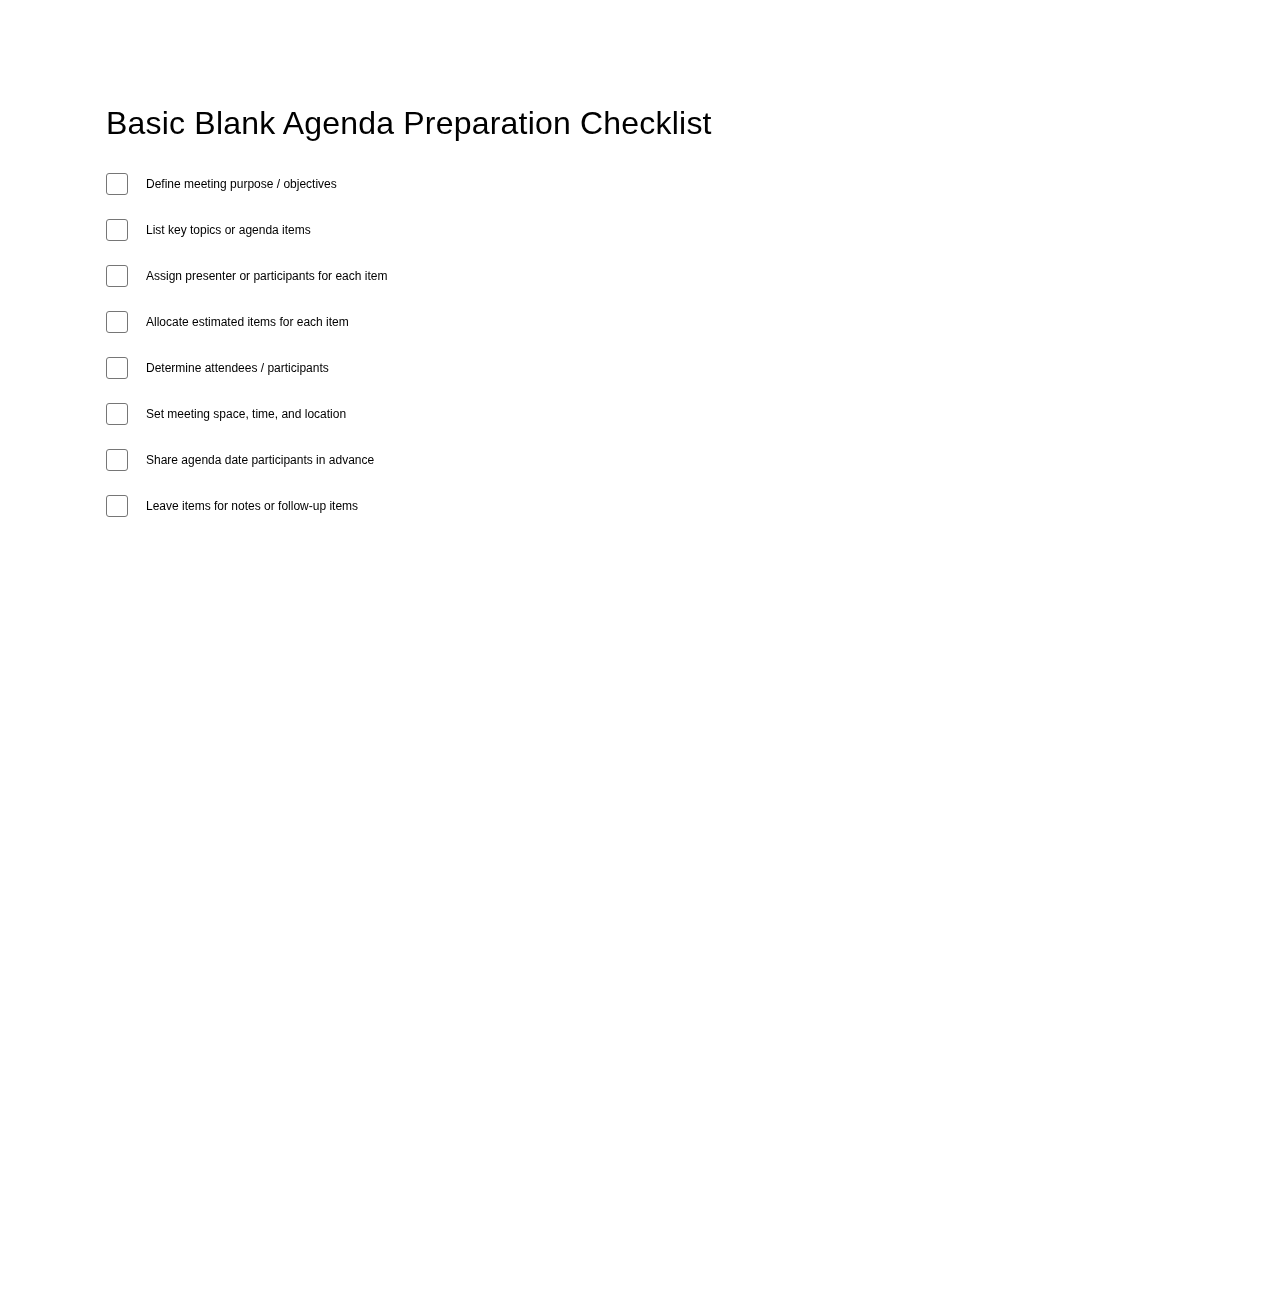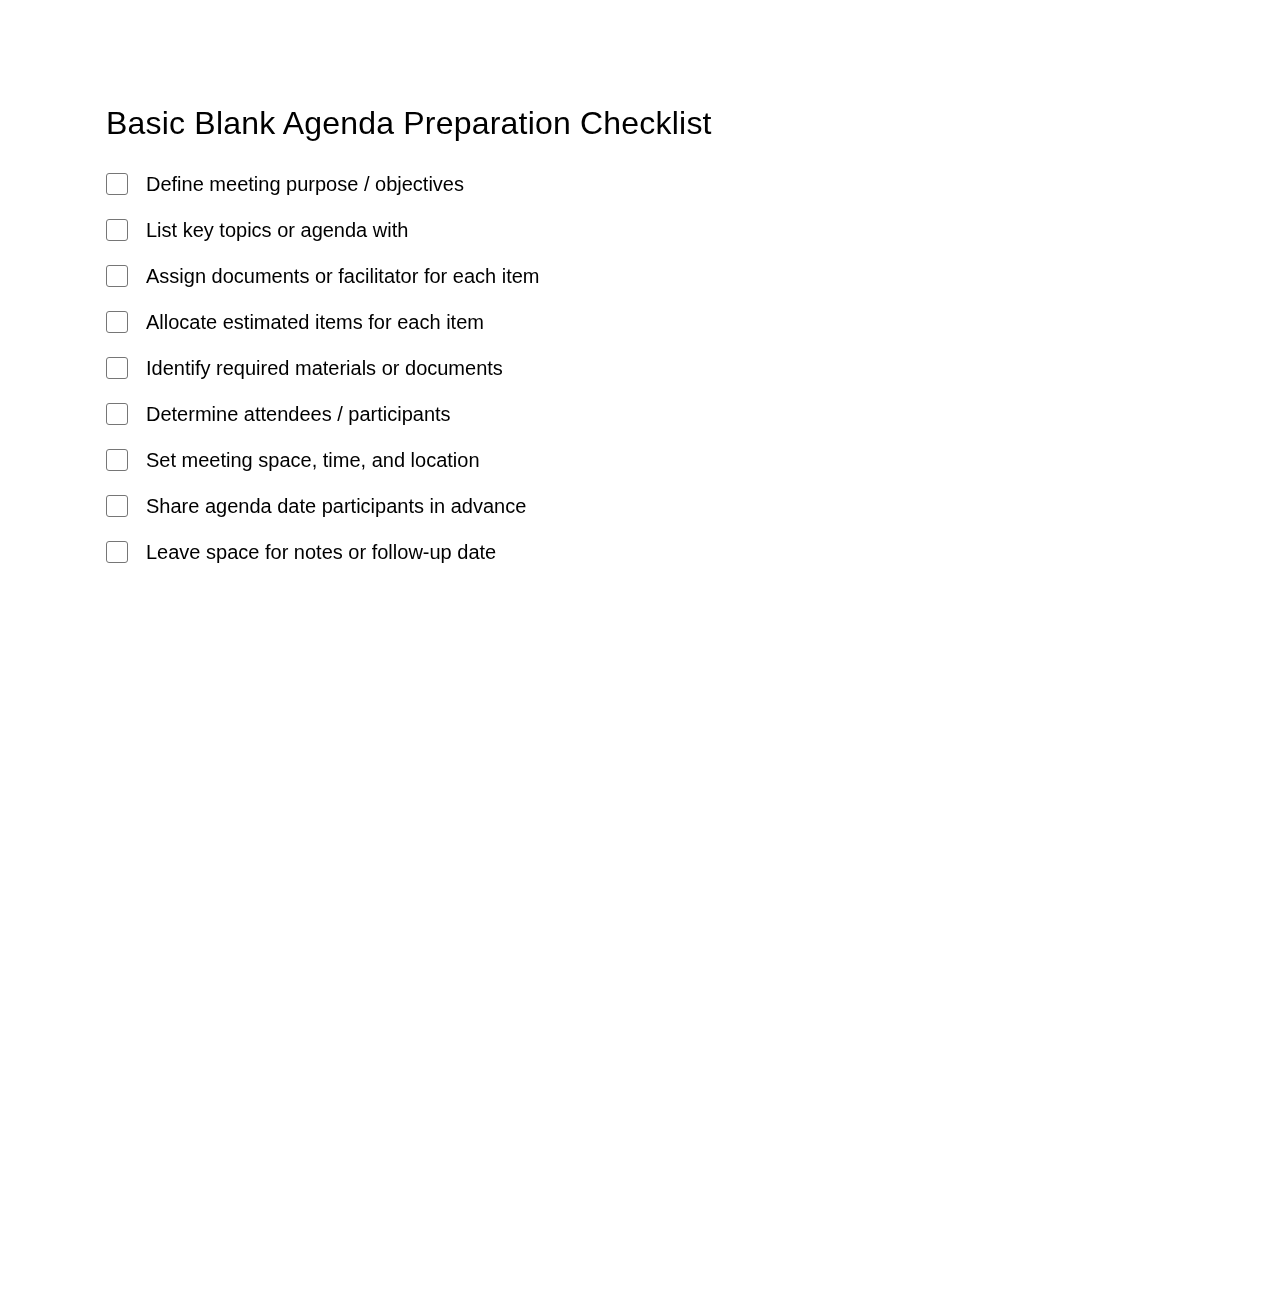--- a/index.html
+++ b/index.html
@@ -47,63 +47,59 @@
       border: 1px solid #767676;
       border-radius: 3px;
       background: #ffffff;
       box-sizing: content-box;
       margin: 0;
       cursor: pointer;
       flex: 0 0 auto;
     }
     .label {
       margin-left: 18px;
-      font-size: 20px;
+      font-size: 12px;
       line-height: 22px;
       white-space: nowrap;
       cursor: pointer;
     }
   </style>
 </head>
 <body>
 
 <div class="page">
   <h1 class="title">Basic Blank Agenda Preparation Checklist</h1>
 
   <ul class="checklist">
     <li class="item">
       <span class="box"></span>
       <span class="label">Define meeting purpose / objectives</span>
     </li>
     <li class="item">
       <span class="box"></span>
-      <span class="label">List key topics or agenda with</span>
+      <span class="label">List key topics or agenda items</span>
     </li>
     <li class="item">
       <span class="box"></span>
-      <span class="label">Assign documents or facilitator for each item</span>
+      <span class="label">Assign presenter or participants for each item</span>
     </li>
     <li class="item">
       <span class="box"></span>
       <span class="label">Allocate estimated items for each item</span>
-    </li>
-    <li class="item">
-      <span class="box"></span>
-      <span class="label">Identify required materials or documents</span>
     </li>
     <li class="item">
       <span class="box"></span>
       <span class="label">Determine attendees / participants</span>
     </li>
     <li class="item">
       <span class="box"></span>
       <span class="label">Set meeting space, time, and location</span>
     </li>
     <li class="item">
       <span class="box"></span>
       <span class="label">Share agenda date participants in advance</span>
     </li>
     <li class="item">
       <span class="box"></span>
-      <span class="label">Leave space for notes or follow-up date</span>
+      <span class="label">Leave items for notes or follow-up items</span>
     </li>
   </ul>
 </div>
 
 </body></html>

